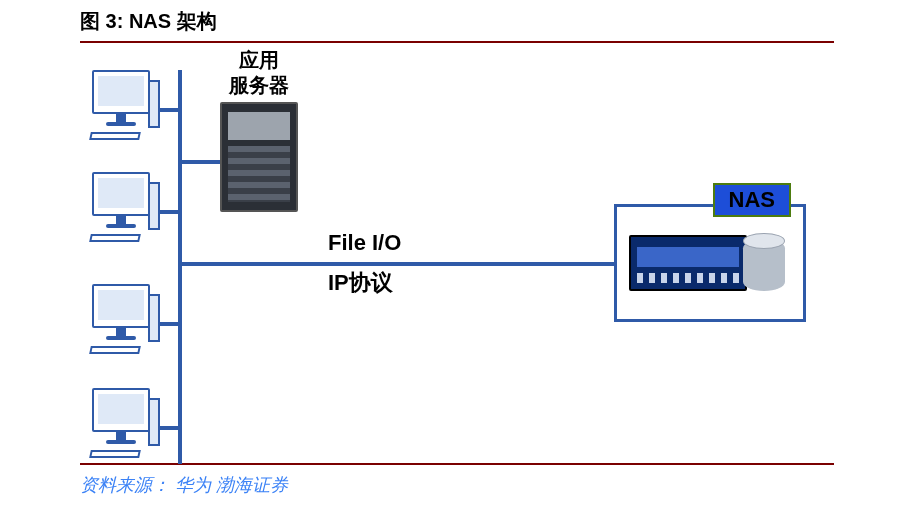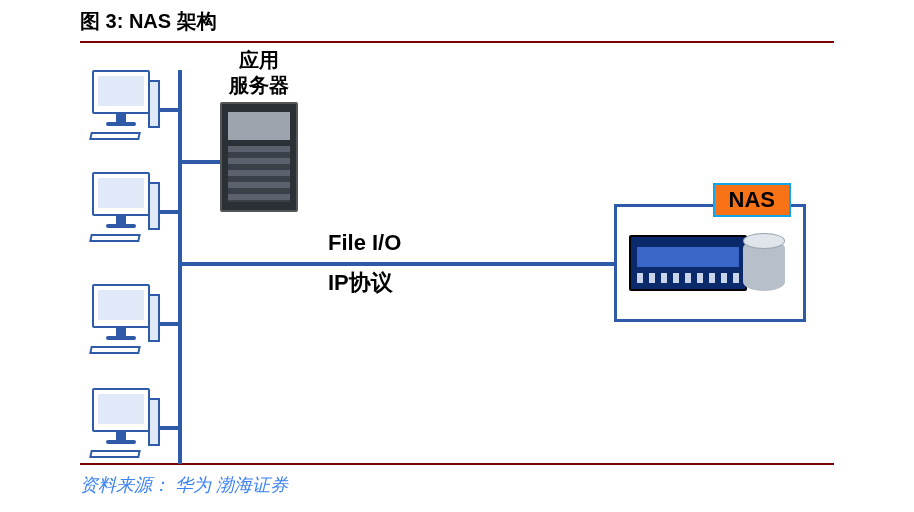--- a/index.html
+++ b/index.html
@@ -175,22 +175,22 @@
     border: 3px solid #2f5aa8;
     padding: 14px 18px 14px 16px;
     width: 192px;
     height: 118px;
   }
   .nas-label {
     position: absolute;
     top: -24px; right: 12px;
     font-weight: bold;
     font-size: 22px;
-    border: 2px solid #0ea5e9;
-    background: #f97316;
+    border: 2px solid #4d7c0f;
+    background: #1d4ed8;
     padding: 2px 14px;
   }
   .nas-device {
     position: absolute;
     left: 12px; top: 28px;
     width: 118px; height: 56px;
     border: 2px solid #000;
     background: #0a2a6b;
     border-radius: 2px;
   }

